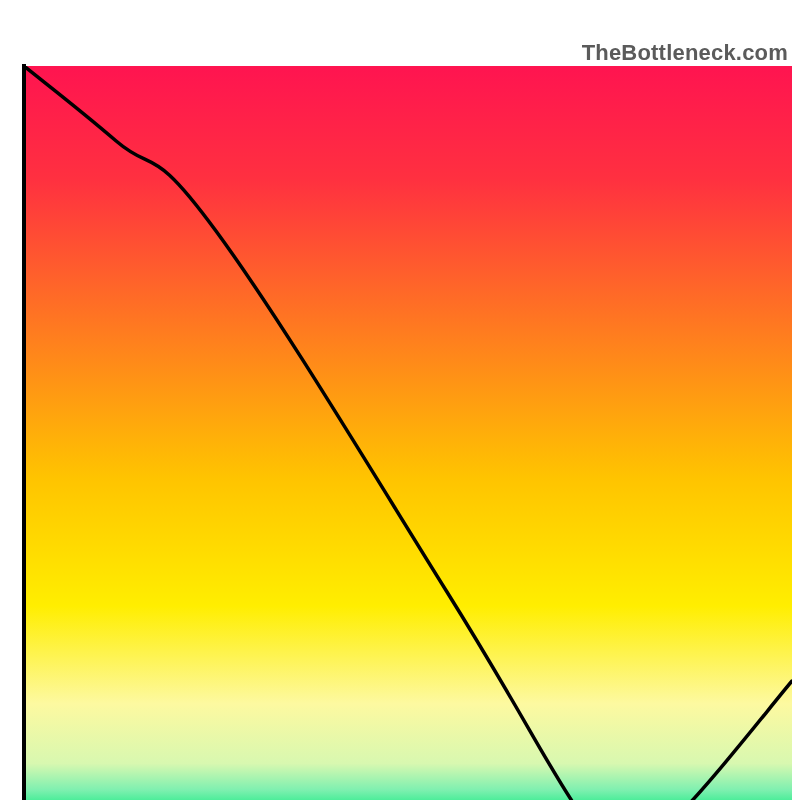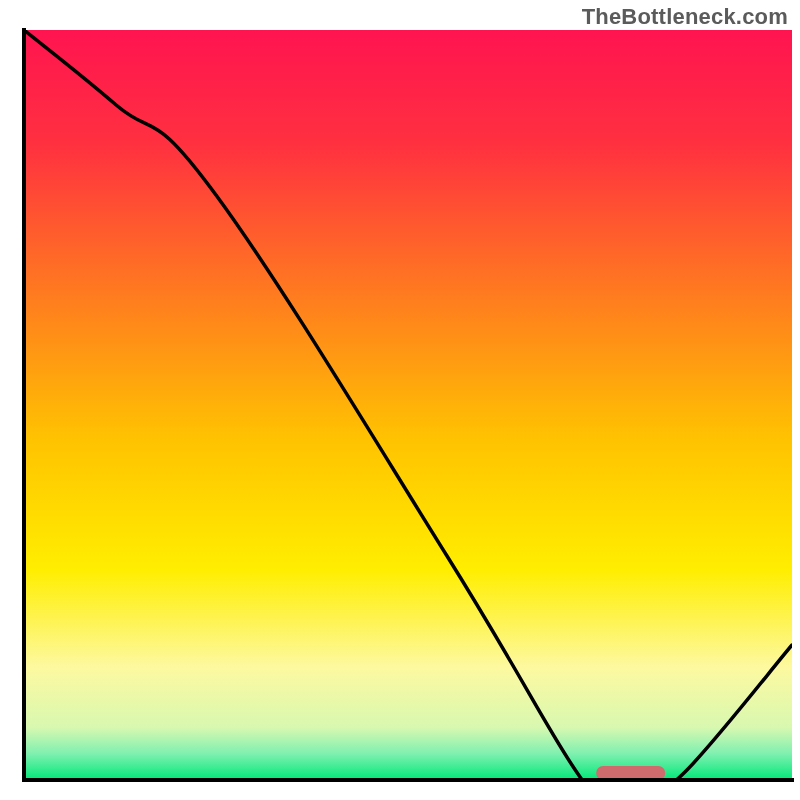--- a/index.html
+++ b/index.html
@@ -7,20 +7,21 @@
     padding: 0;
     width: 800px;
     height: 800px;
     background: #ffffff;
     font-family: Arial, Helvetica, sans-serif;
   }
   .container {
     position: relative;
     width: 800px;
     height: 700px;
+    margin-top: 36px;
   }
   .watermark {
     position: absolute;
     top: 4px;
     right: 12px;
     font-size: 22px;
     font-weight: 600;
     color: #5b5b5b;
     letter-spacing: 0.2px;
     user-select: none;

